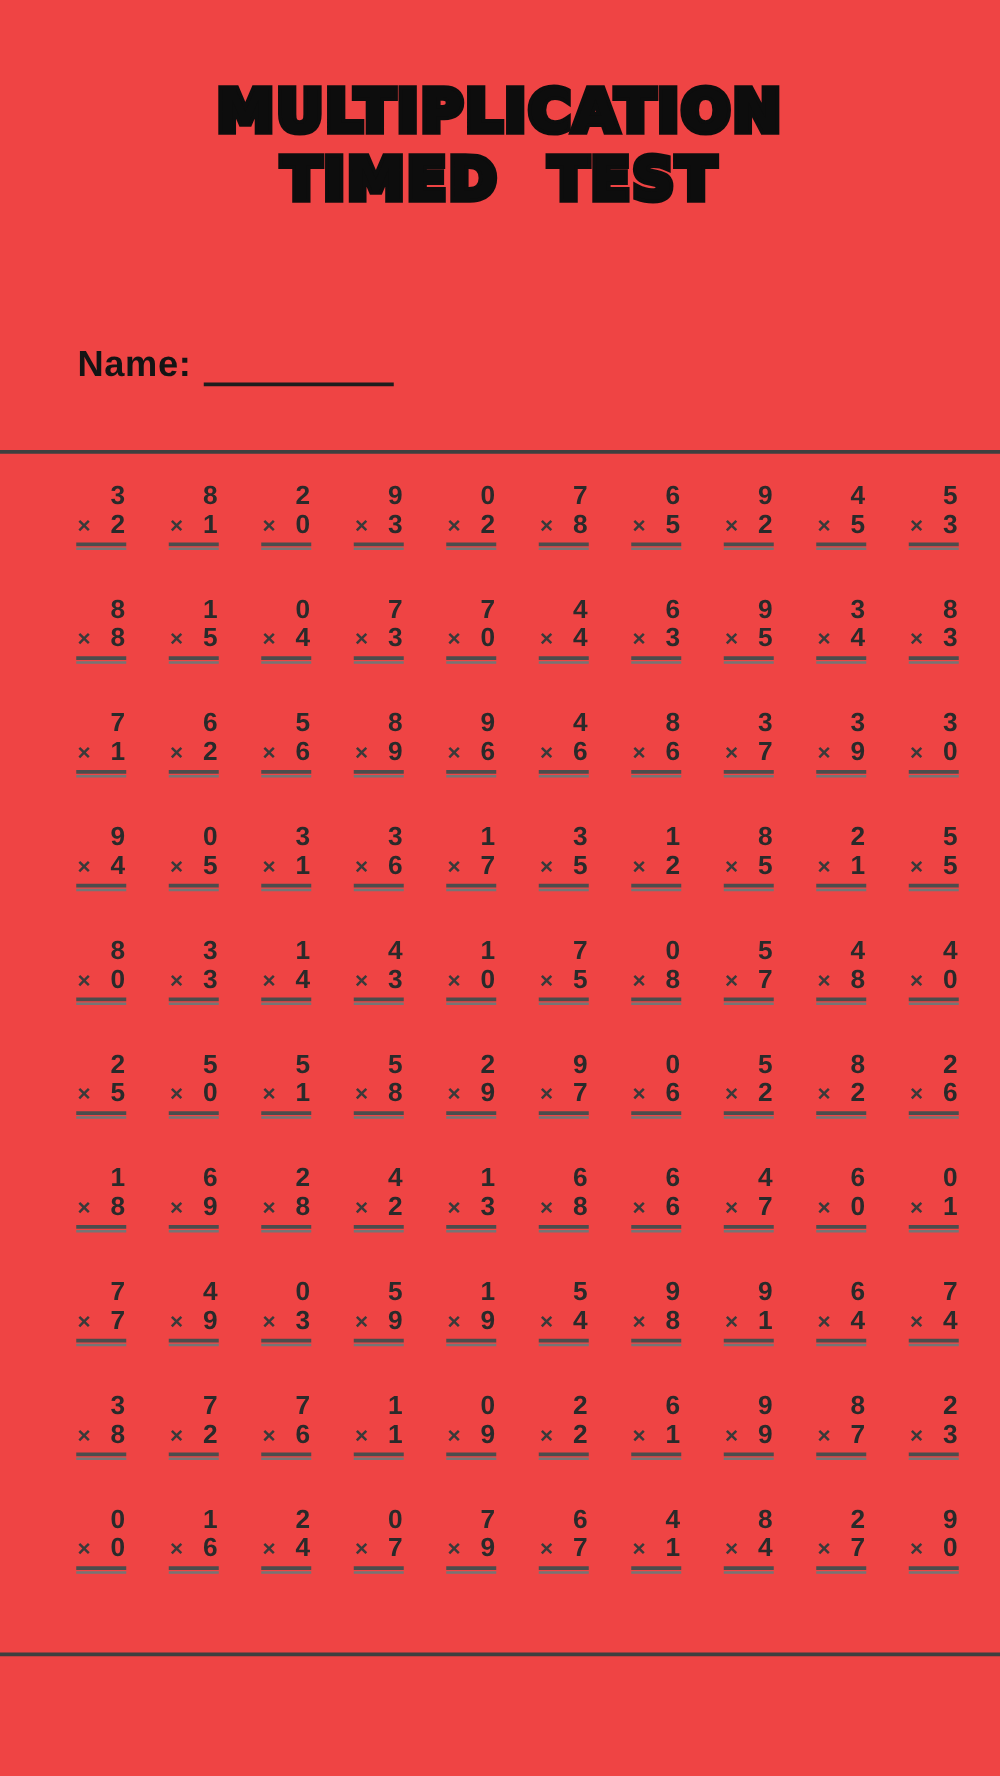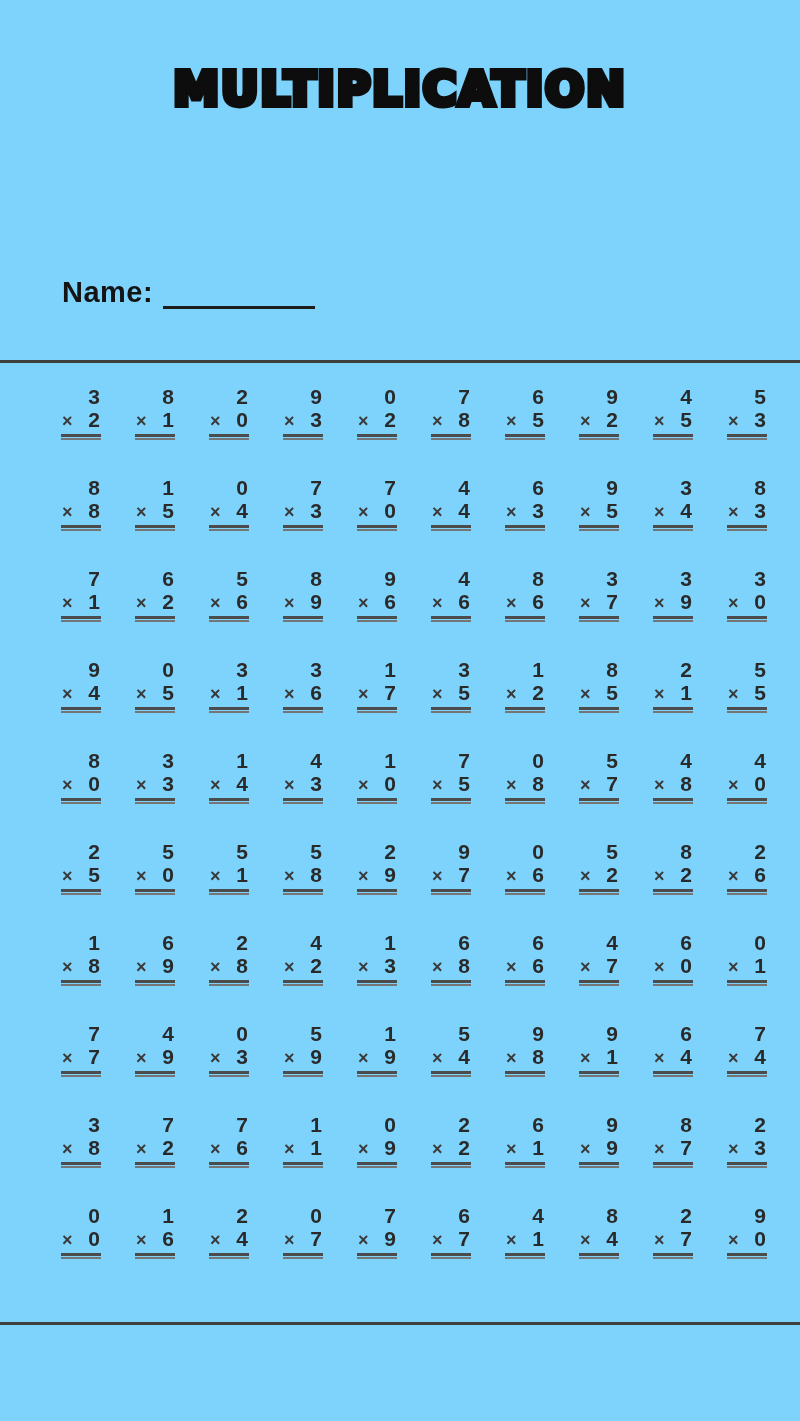--- a/index.html
+++ b/index.html
@@ -5,21 +5,21 @@
   * { margin: 0; padding: 0; box-sizing: border-box; }
   html, body { background: #ffffff; }
   body {
     width: 800px; height: 1421px;
     font-family: "Liberation Sans", sans-serif;
     position: relative;
     overflow: hidden;
   }
   .sheet {
     position: absolute; inset: 0;
-    background: #7dd3fc;
+    background: #ef4444;
   }
 
   
   .title {
     position: absolute;
     top: 62px; left: 0; right: 0;
     text-align: center;
     color: #0d0d0d;
     font-family: "DejaVu Sans", sans-serif;
     font-weight: 800;
@@ -100,20 +100,21 @@
     border-bottom: 2px solid #757575;
   }
 </style>
 </head>
 <body>
 
 <div class="sheet">
 
   <div class="title">
     <span class="t-line">MULTIPLICATION</span>
+    <span class="t-line t-line2">TIMED TEST</span>
   </div>
 
   <div class="fields-row">
     <div class="field">
       <span class="field-label">Name:</span>
       <span class="blank-line name-line"></span>
     </div>
   </div>
 
   <div class="rule rule-top"></div>

